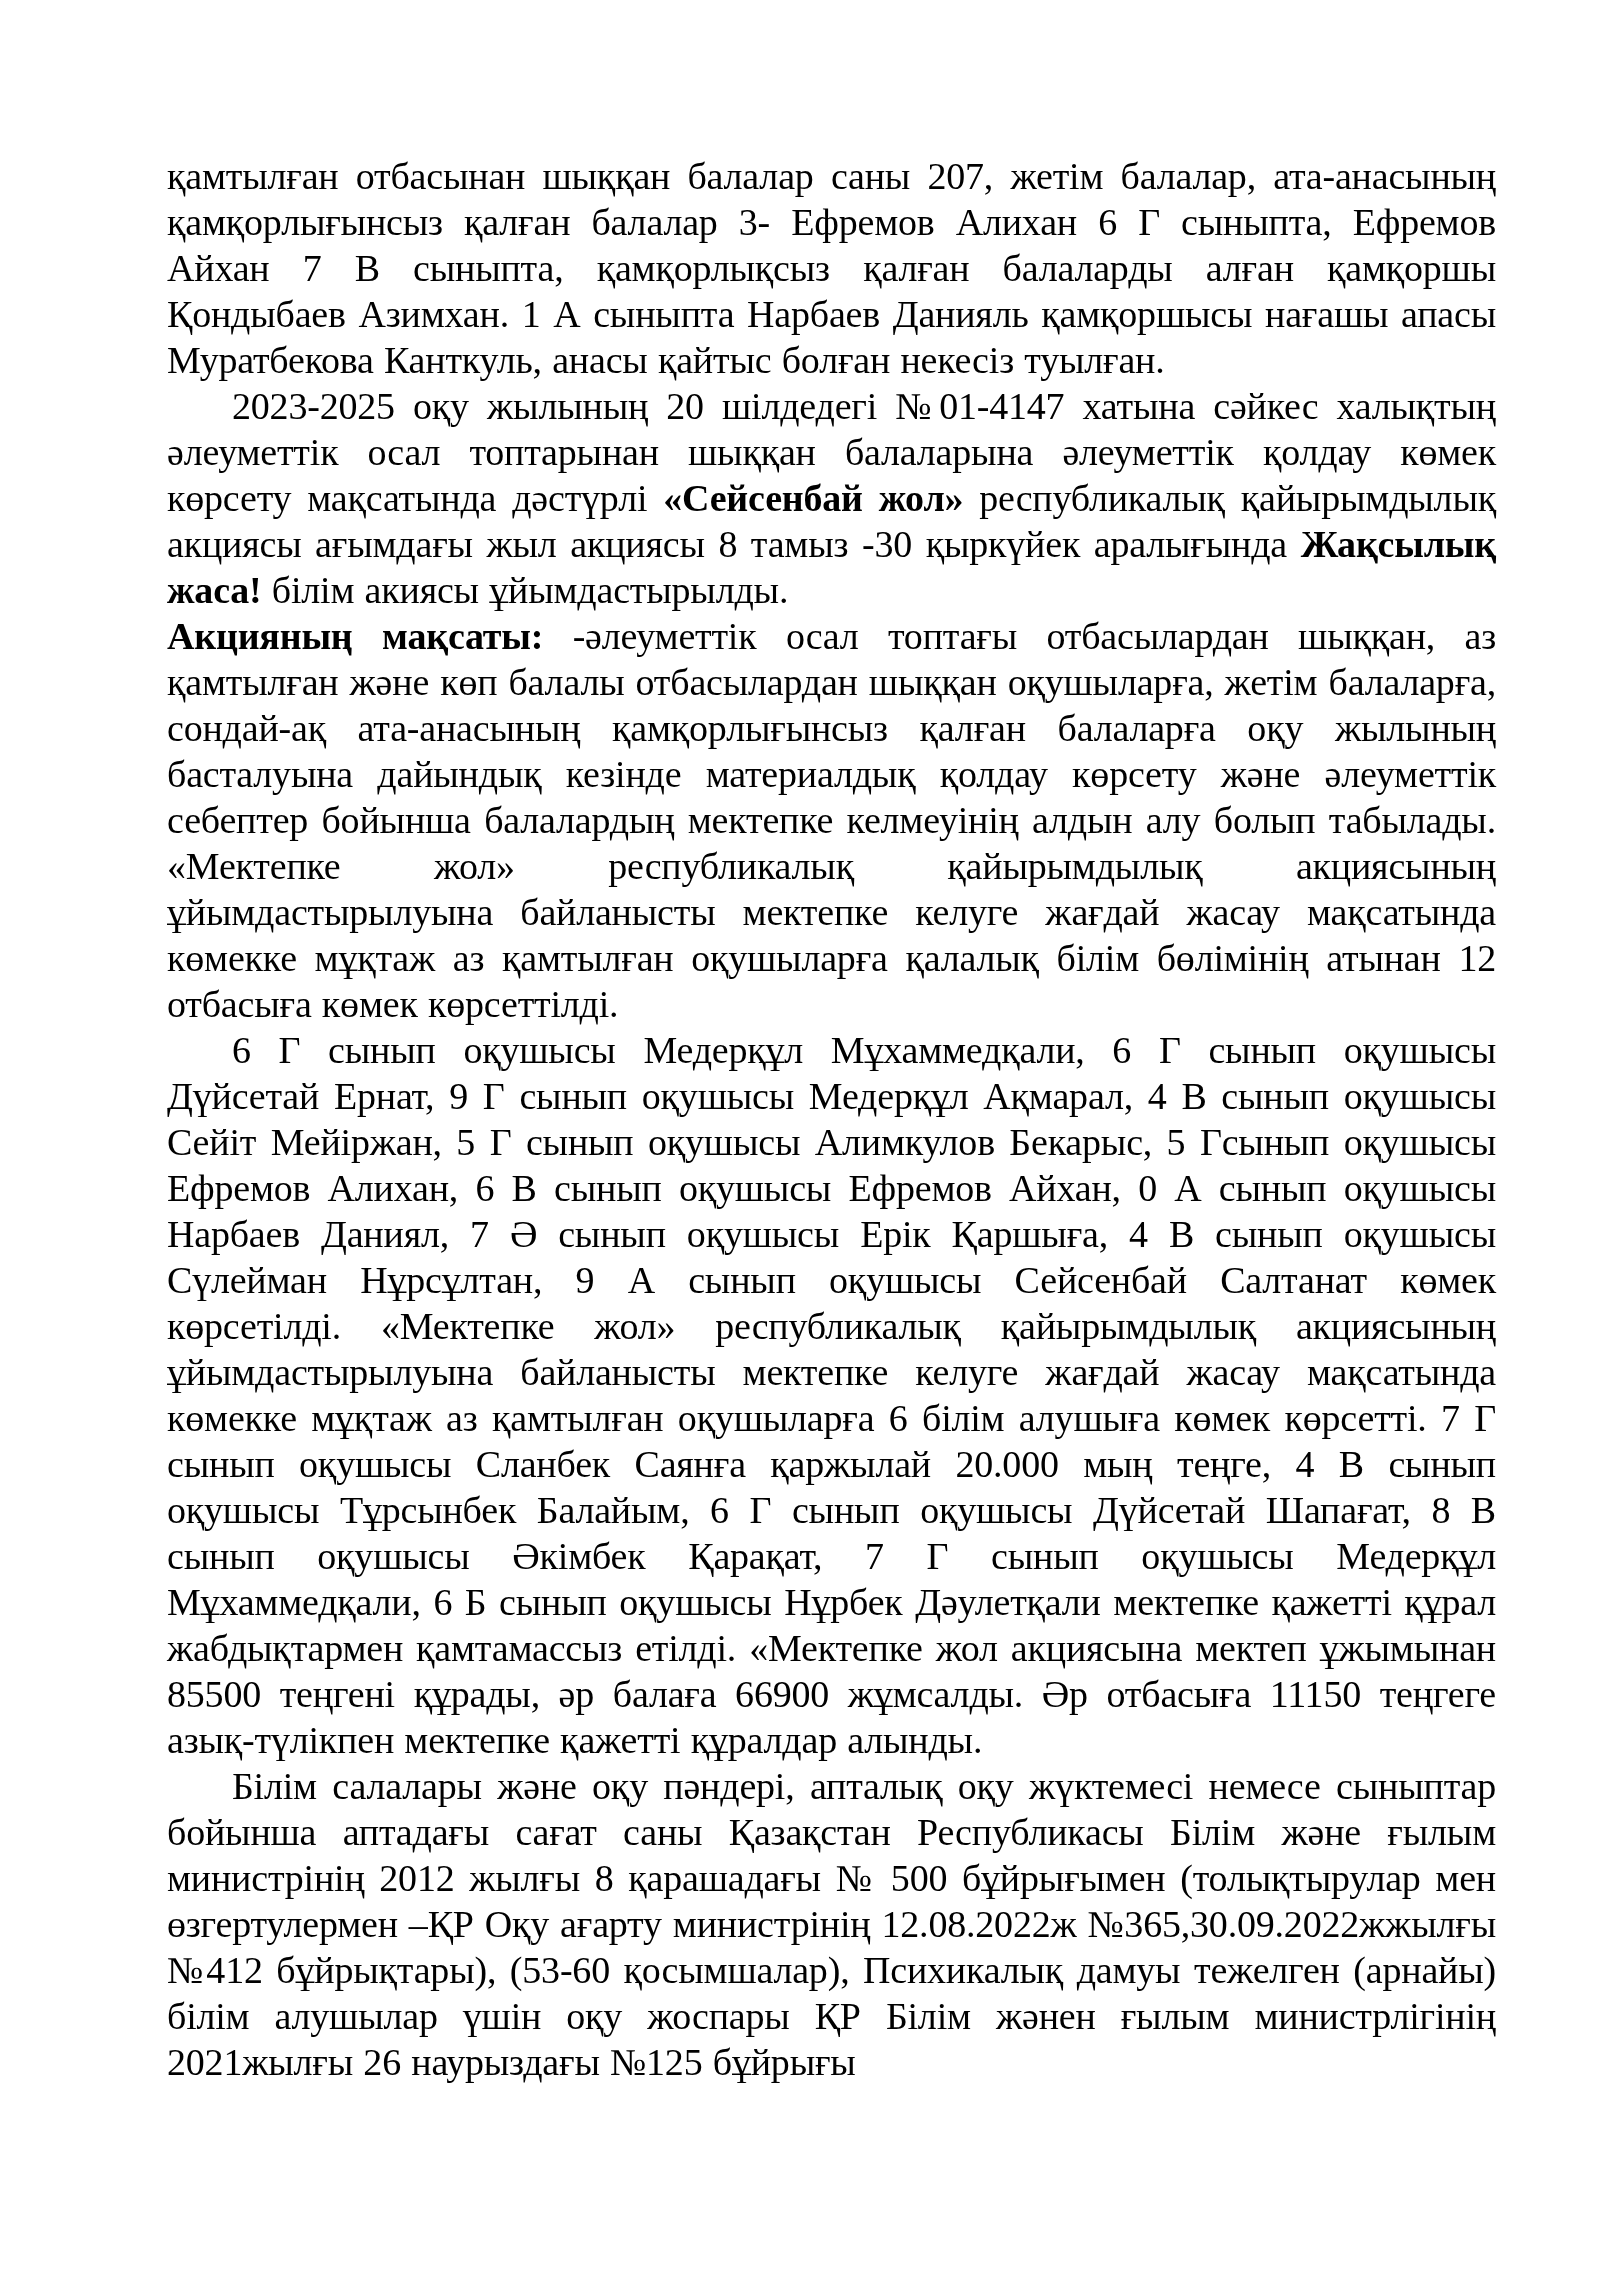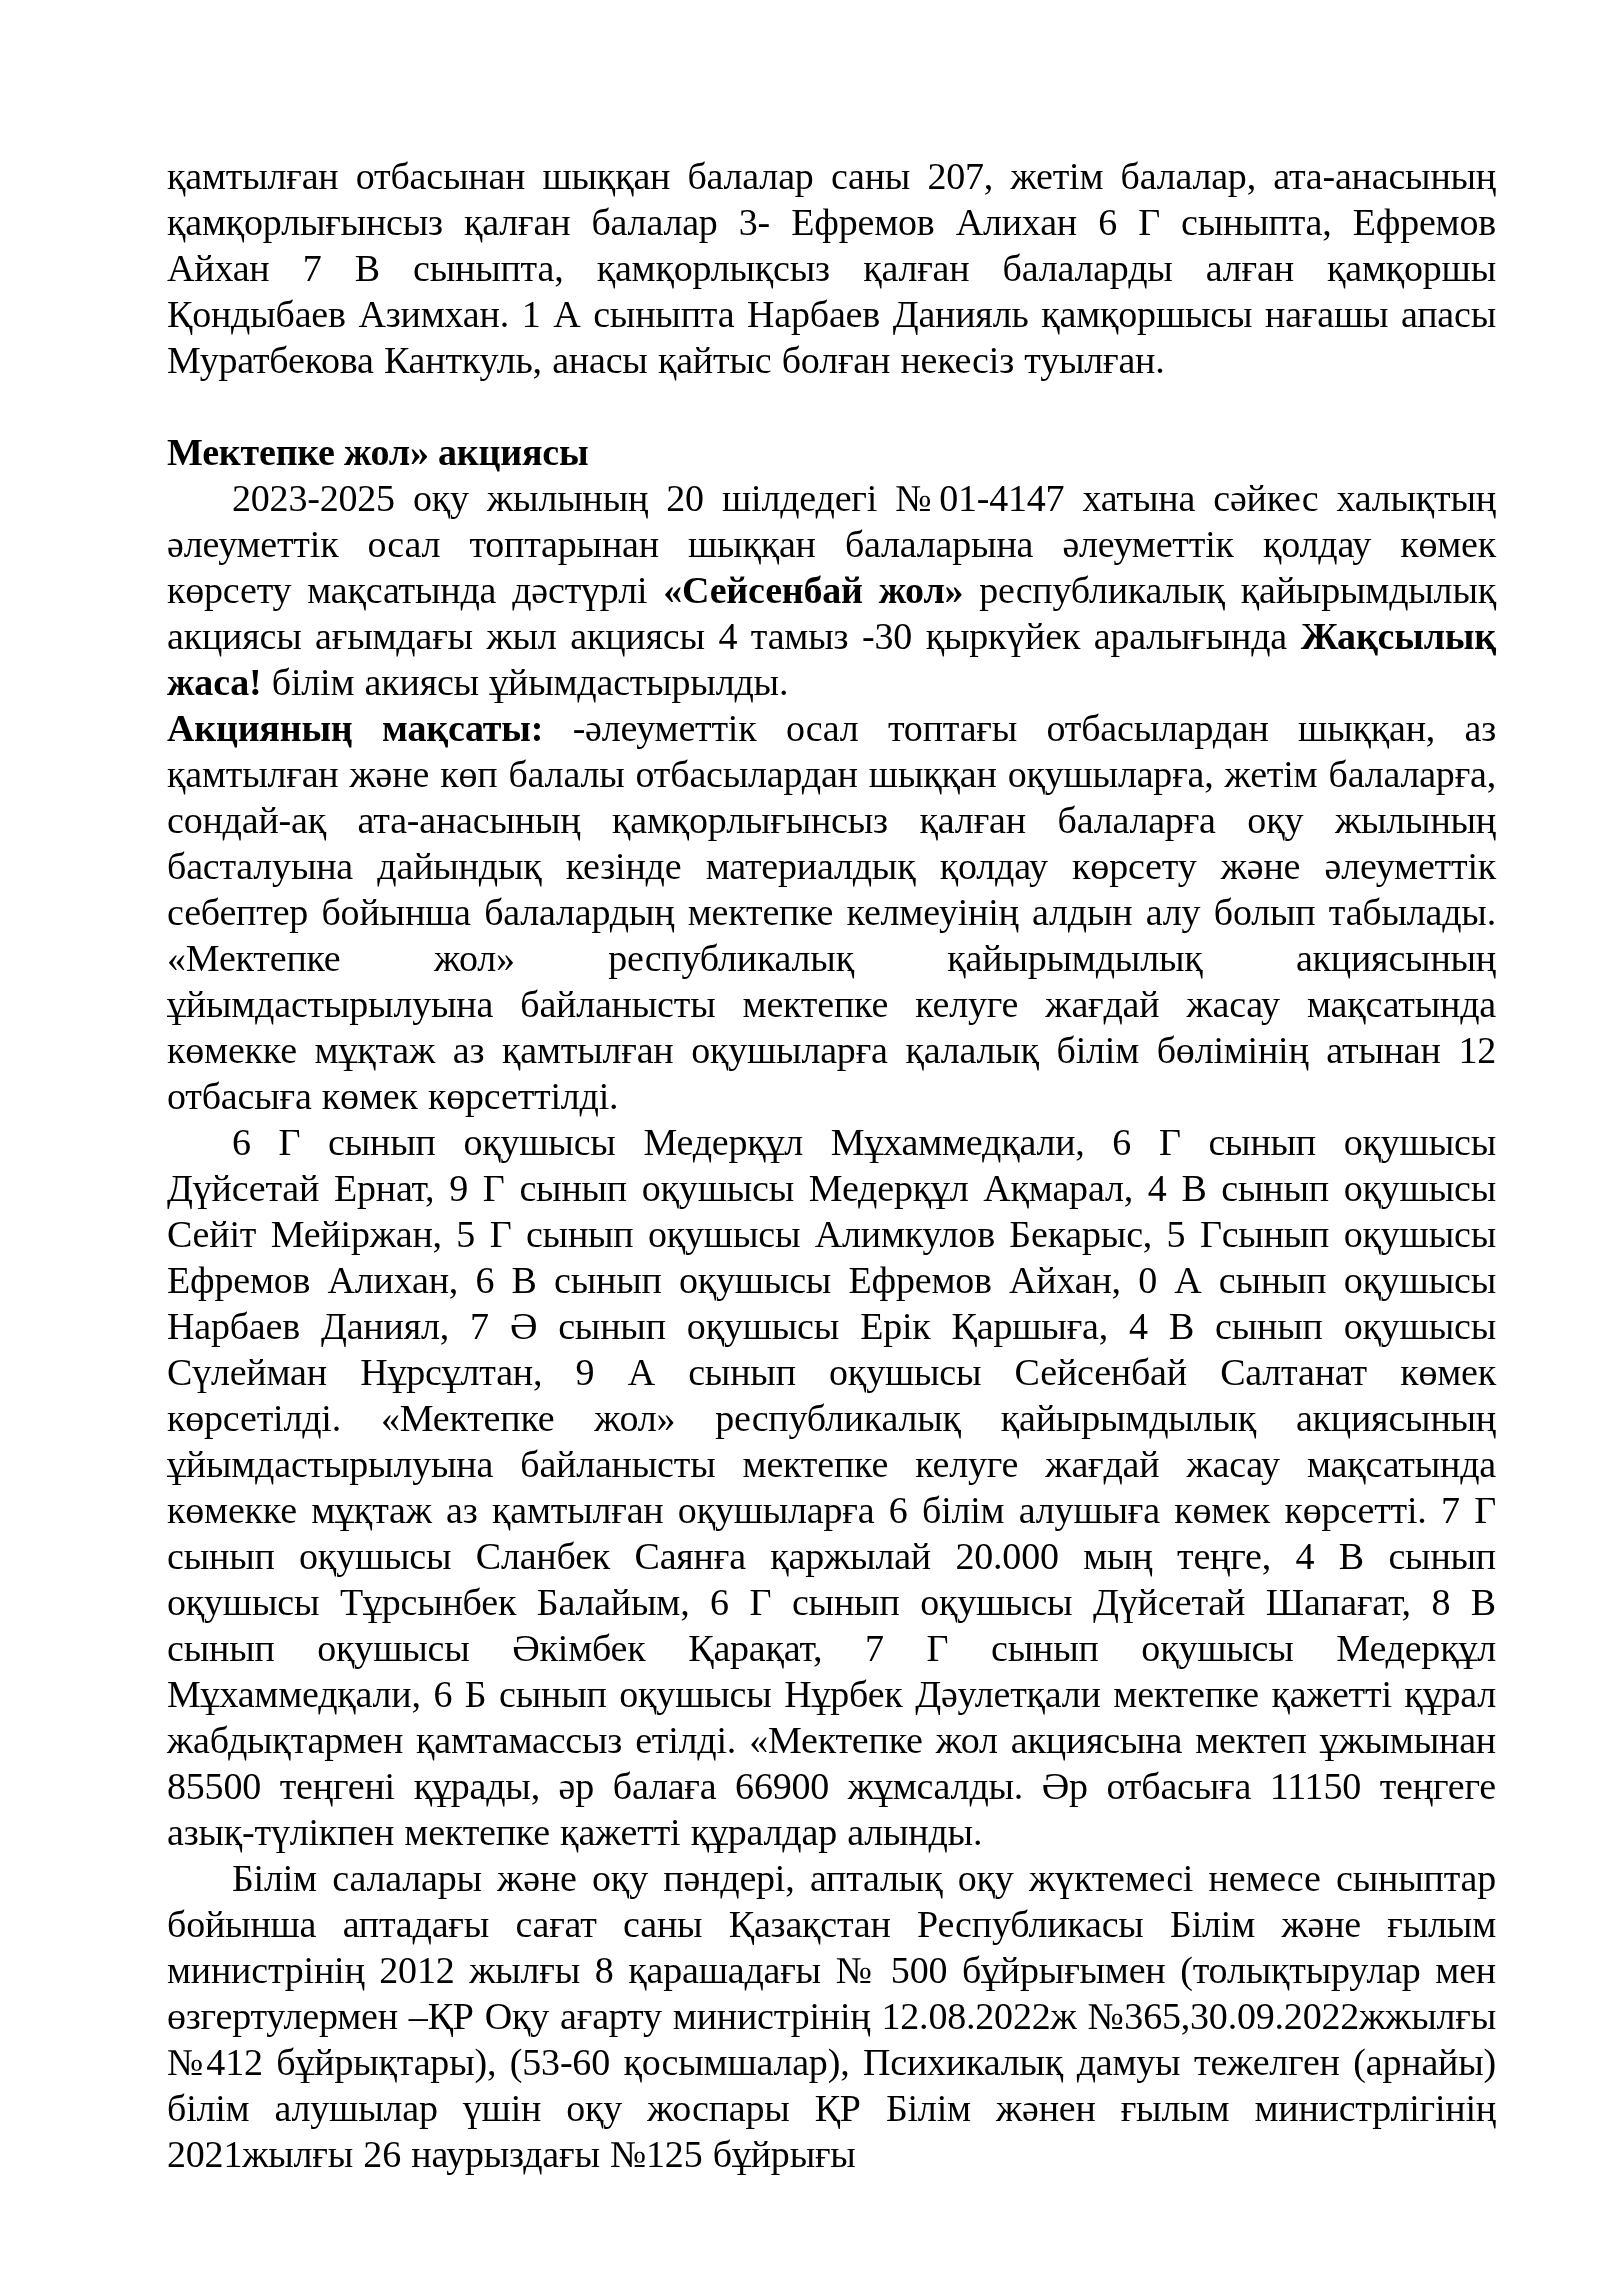--- a/index.html
+++ b/index.html
@@ -46,23 +46,22 @@
     b { font-weight: bold; }
   </style>
 </head>
 <body>
 
 <div class="page">
   <div class="content">
 
     <p class="para">қамтылған отбасынан шыққан балалар саны 207, жетім балалар, ата-анасының қамқорлығынсыз қалған балалар 3- Ефремов Алихан 6 Г сыныпта, Ефремов Айхан 7 В сыныпта, қамқорлықсыз қалған балаларды алған қамқоршы Қондыбаев Азимхан. 1 А сыныпта Нарбаев Данияль қамқоршысы нағашы апасы Муратбекова Канткуль, анасы қайтыс болған некесіз туылған.</p>
 
-    <h2 class="heading">Мектепке жол» акциясы</h2>
 
-    <p class="para indent"><span>2023-2025 оқу жылының 20 шілдедегі №01-4147 хатына сәйкес халықтың әлеуметтік осал топтарынан шыққан балаларына әлеуметтік қолдау көмек көрсету мақсатында дәстүрлі </span><b>«Сейсенбай жол»</b><span> республикалық қайырымдылық акциясы ағымдағы жыл акциясы 4 тамыз -30 қыркүйек аралығында </span><b>Жақсылық жаса!</b><span> білім акиясы ұйымдастырылды.</span></p>
+    <p class="para indent"><span>2023-2025 оқу жылының 20 шілдедегі №01-4147 хатына сәйкес халықтың әлеуметтік осал топтарынан шыққан балаларына әлеуметтік қолдау көмек көрсету мақсатында дәстүрлі </span><b>«Сейсенбай жол»</b><span> республикалық қайырымдылық акциясы ағымдағы жыл акциясы 8 тамыз -30 қыркүйек аралығында </span><b>Жақсылық жаса!</b><span> білім акиясы ұйымдастырылды.</span></p>
 
     <p class="para"><b>Акцияның мақсаты:</b><span> -әлеуметтік осал топтағы отбасылардан шыққан, аз қамтылған және көп балалы отбасылардан шыққан оқушыларға, жетім балаларға, сондай-ақ ата-анасының қамқорлығынсыз қалған балаларға оқу жылының басталуына дайындық кезінде материалдық қолдау көрсету және әлеуметтік себептер бойынша балалардың мектепке келмеуінің алдын алу болып табылады. «Мектепке жол» республикалық қайырымдылық акциясының ұйымдастырылуына байланысты мектепке келуге жағдай жасау мақсатында көмекке мұқтаж аз қамтылған оқушыларға қалалық білім бөлімінің атынан 12 отбасыға көмек көрсеттілді.</span></p>
 
     <p class="para indent">6 Г сынып оқушысы Медерқұл Мұхаммедқали, 6 Г сынып оқушысы Дүйсетай Ернат, 9 Г сынып оқушысы Медерқұл Ақмарал, 4 В сынып оқушысы Сейіт Мейіржан, 5 Г сынып оқушысы Алимкулов Бекарыс, 5 Гсынып оқушысы Ефремов Алихан, 6 В сынып оқушысы Ефремов Айхан, 0 А сынып оқушысы Нарбаев Даниял, 7 Ә сынып оқушысы Ерік Қаршыға, 4 В сынып оқушысы Сүлейман Нұрсұлтан, 9 А сынып оқушысы Сейсенбай Салтанат көмек көрсетілді. «Мектепке жол» республикалық қайырымдылық акциясының ұйымдастырылуына байланысты мектепке келуге жағдай жасау мақсатында көмекке мұқтаж аз қамтылған оқушыларға 6 білім алушыға көмек көрсетті. 7 Г сынып оқушысы Сланбек Саянға қаржылай 20.000 мың теңге, 4 В сынып оқушысы Тұрсынбек Балайым, 6 Г сынып оқушысы Дүйсетай Шапағат, 8 В сынып оқушысы Әкімбек Қарақат, 7 Г сынып оқушысы Медерқұл Мұхаммедқали, 6 Б сынып оқушысы Нұрбек Дәулетқали мектепке қажетті құрал жабдықтармен қамтамассыз етілді. «Мектепке жол акциясына мектеп ұжымынан 85500 теңгені құрады, әр балаға 66900 жұмсалды. Әр отбасыға 11150 теңгеге азық-түлікпен мектепке қажетті құралдар алынды.</p>
 
     <p class="para indent">Білім салалары және оқу пәндері, апталық оқу жүктемесі немесе сыныптар бойынша аптадағы сағат саны Қазақстан Республикасы Білім және ғылым министрінің 2012 жылғы 8 қарашадағы № 500 бұйрығымен (толықтырулар мен өзгертулермен –ҚР Оқу ағарту министрінің 12.08.2022ж №365,30.09.2022жжылғы №412 бұйрықтары), (53-60 қосымшалар), Психикалық дамуы тежелген (арнайы) білім алушылар үшін оқу жоспары ҚР Білім жәнен ғылым министрлігінің 2021жылғы 26 наурыздағы №125 бұйрығы</p>
 
   </div>
 </div>
 

